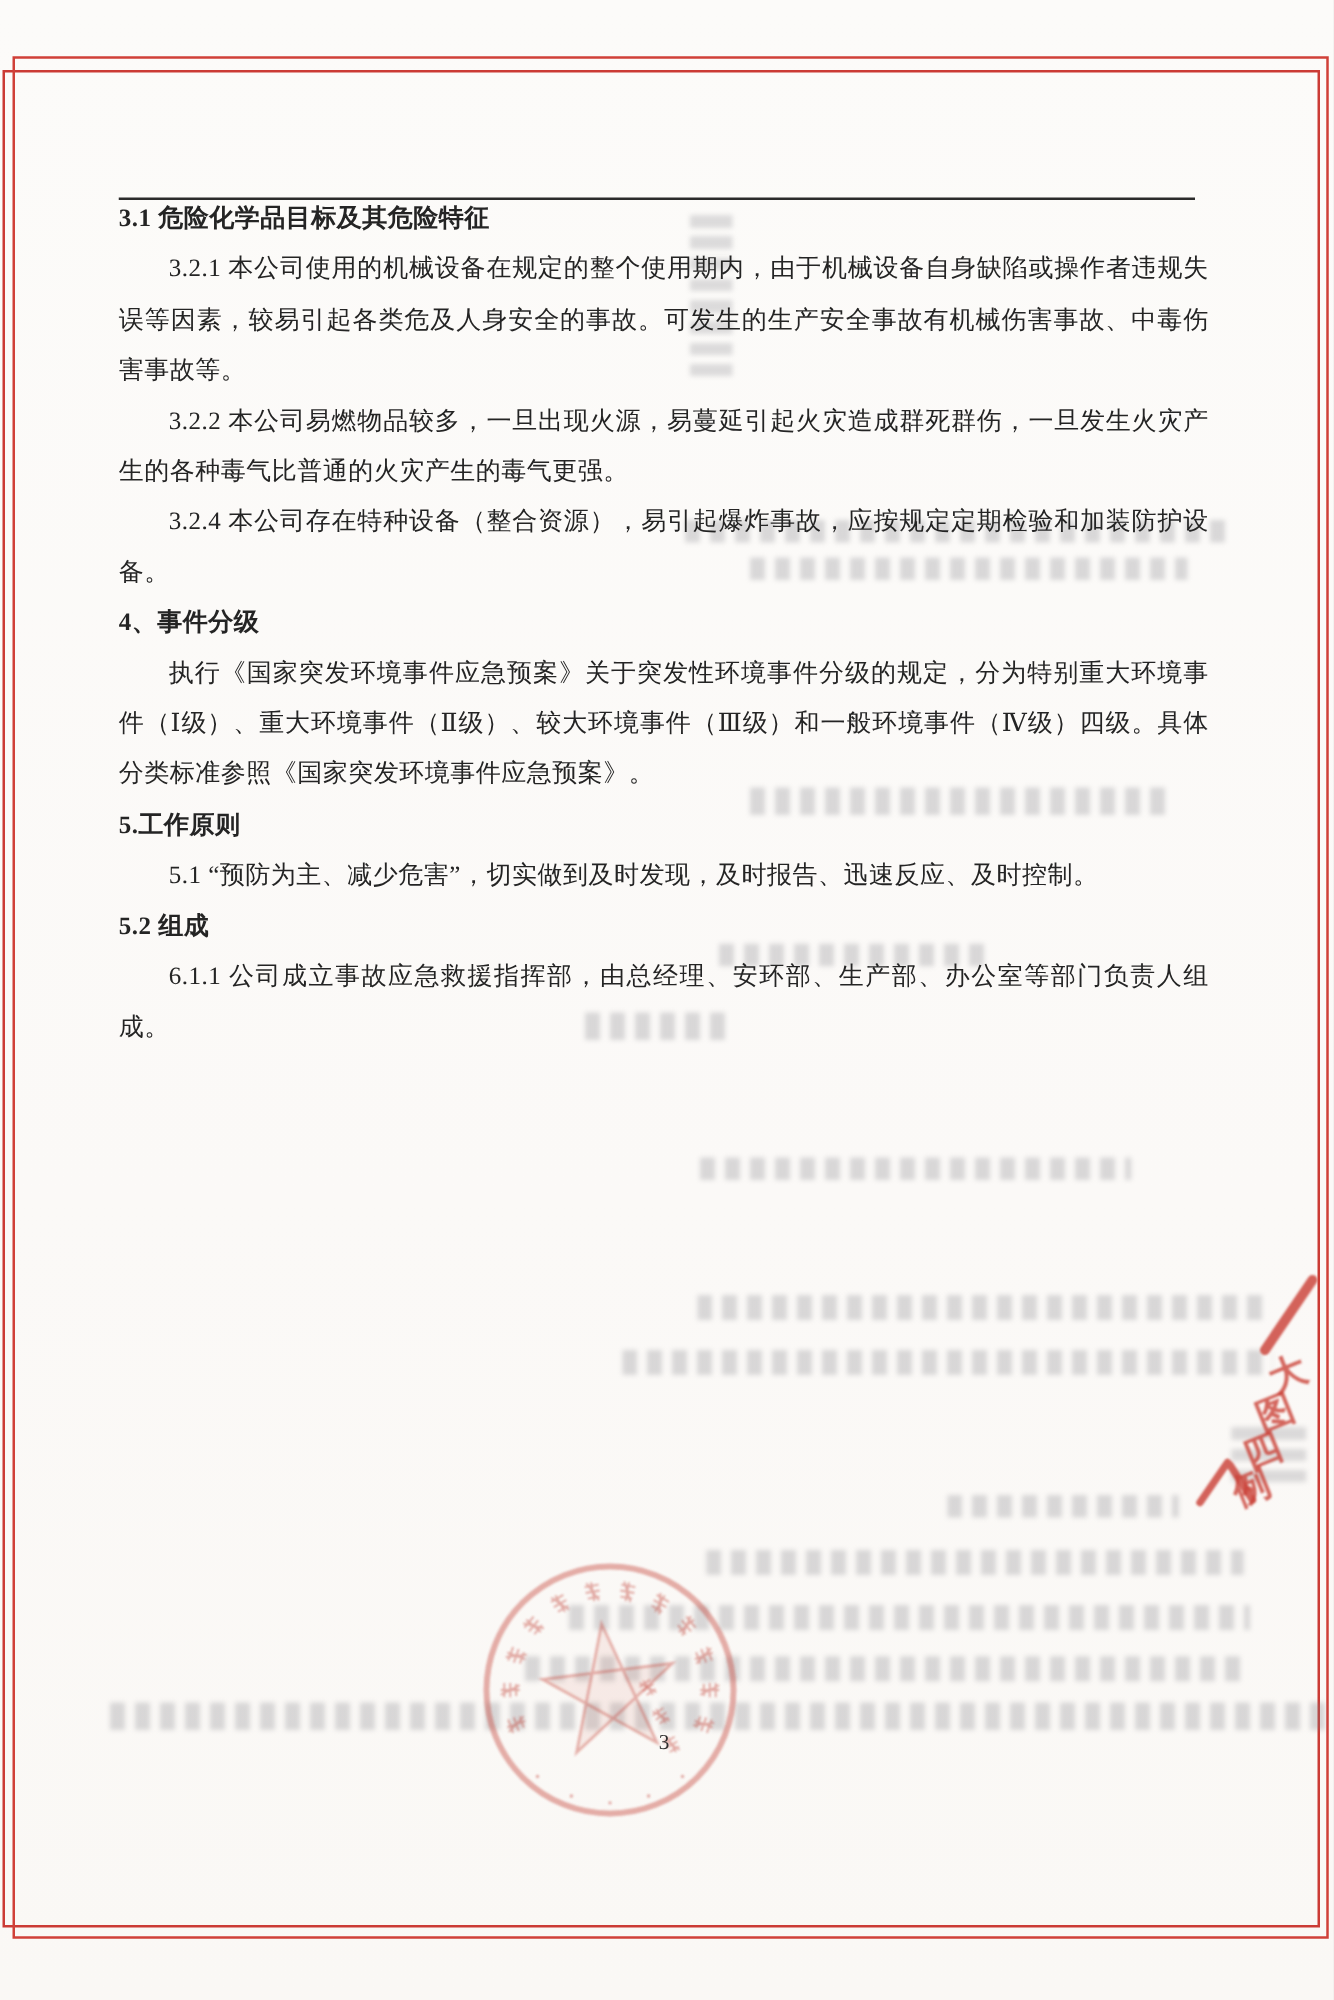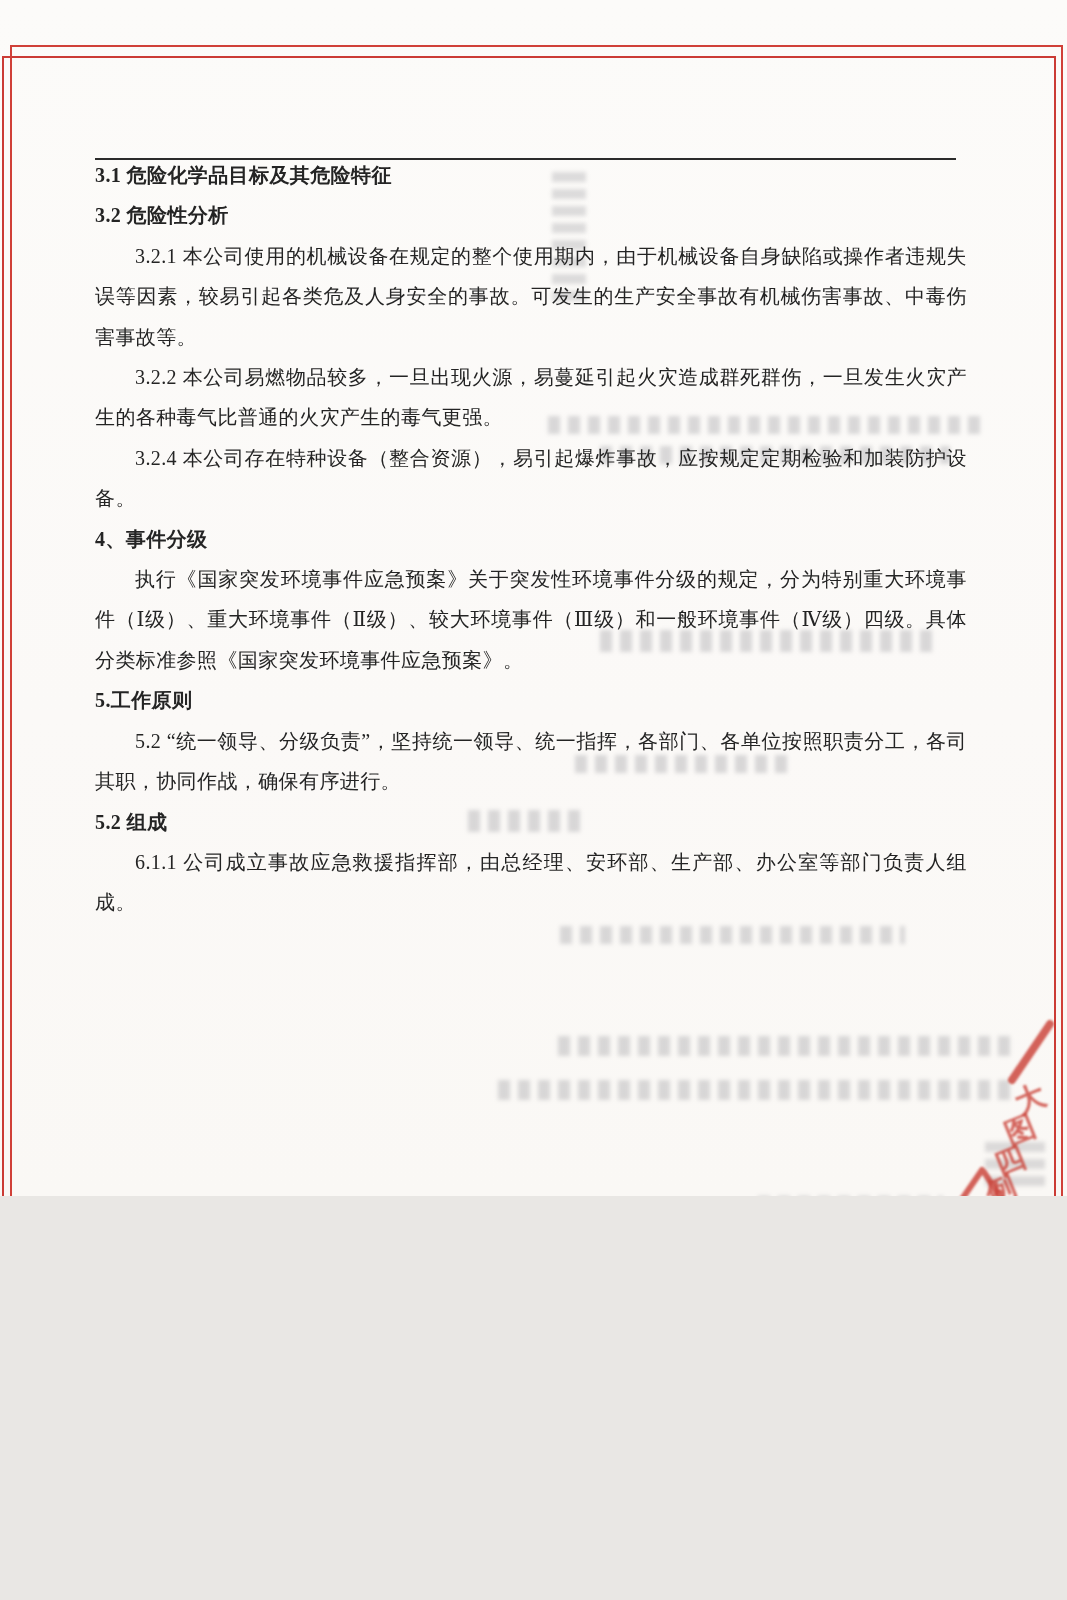--- a/index.html
+++ b/index.html
@@ -2,21 +2,21 @@
 <html style="--frame-red: #cb3b35; --seal-red: #c8463c; --text-color: #242424;"><head>
 <meta charset="utf-8">
 <style>
   :root{
     --frame-red:#cb3b35;
     --seal-red:#c8463c;
     --text-color:#242424;
   }
   html,body{margin:0;padding:0;background:#e9e7e4;}
   .page{
-    position:relative;width:1067px;height:1196px;margin:0 auto;
+    position:relative;width:1067px;height:1600px;margin:0 auto;
     background:linear-gradient(180deg,#fcfbf9 0%,#fbf9f7 60%,#faf8f5 100%);
     overflow:hidden;
     font-family:"Liberation Serif","DejaVu Serif",serif;
   }
   .frame{position:absolute;box-sizing:border-box;pointer-events:none;}
   .frame-a{left:2px;top:56px;width:1054px;height:1486px;border:2px solid var(--frame-red);}
   .frame-b{left:10px;top:45px;width:1053px;height:1506px;border:2px solid #d04038;}
   .header-rule{position:absolute;left:95px;top:158px;width:861px;height:2px;background:#2b2b2b;}
   .doc-body{
     position:absolute;left:95px;top:155px;width:872px;z-index:3;
@@ -146,26 +146,25 @@
           <text x="43" y="203" transform="rotate(-22 43 203)" class="side-glyph">例</text>
         </g>
       <path class="side-stroke thin" d="M34 168 L12 200 M36 170 L54 198"></path>
     </g>
   </svg>
 
   <div class="header-rule"></div>
 
   <main class="doc-body" id="doc-body">
       <p class="para heading">3.1 危险化学品目标及其危险特征</p>
-      <p class="para heading">3.2 危险性分析</p>
       <p class="para body">3.2.1 本公司使用的机械设备在规定的整个使用期内，由于机械设备自身缺陷或操作者违规失误等因素，较易引起各类危及人身安全的事故。可发生的生产安全事故有机械伤害事故、中毒伤害事故等。</p>
       <p class="para body">3.2.2 本公司易燃物品较多，一旦出现火源，易蔓延引起火灾造成群死群伤，一旦发生火灾产生的各种毒气比普通的火灾产生的毒气更强。</p>
       <p class="para body">3.2.4 本公司存在特种设备（整合资源），易引起爆炸事故，应按规定定期检验和加装防护设备。</p>
       <p class="para heading">4、事件分级</p>
       <p class="para body">执行《国家突发环境事件应急预案》关于突发性环境事件分级的规定，分为特别重大环境事件（Ⅰ级）、重大环境事件（Ⅱ级）、较大环境事件（Ⅲ级）和一般环境事件（Ⅳ级）四级。具体分类标准参照《国家突发环境事件应急预案》。</p>
       <p class="para heading">5.工作原则</p>
-      <p class="para body">5.2 “统一领导、分级负责”，坚持统一领导、统一指挥，各部门、各单位按照职责分工，各司其职，协同作战，确保有序进行。</p>
+      <p class="para body">5.1 “预防为主、减少危害”，切实做到及时发现，及时报告、迅速反应、及时控制。</p>
       <p class="para heading">5.2 组成</p>
       <p class="para body">6.1.1 公司成立事故应急救援指挥部，由总经理、安环部、生产部、办公室等部门负责人组成。</p>
     </main>
 
   <div class="page-number">3</div>
 </div>
 
 </body></html>

